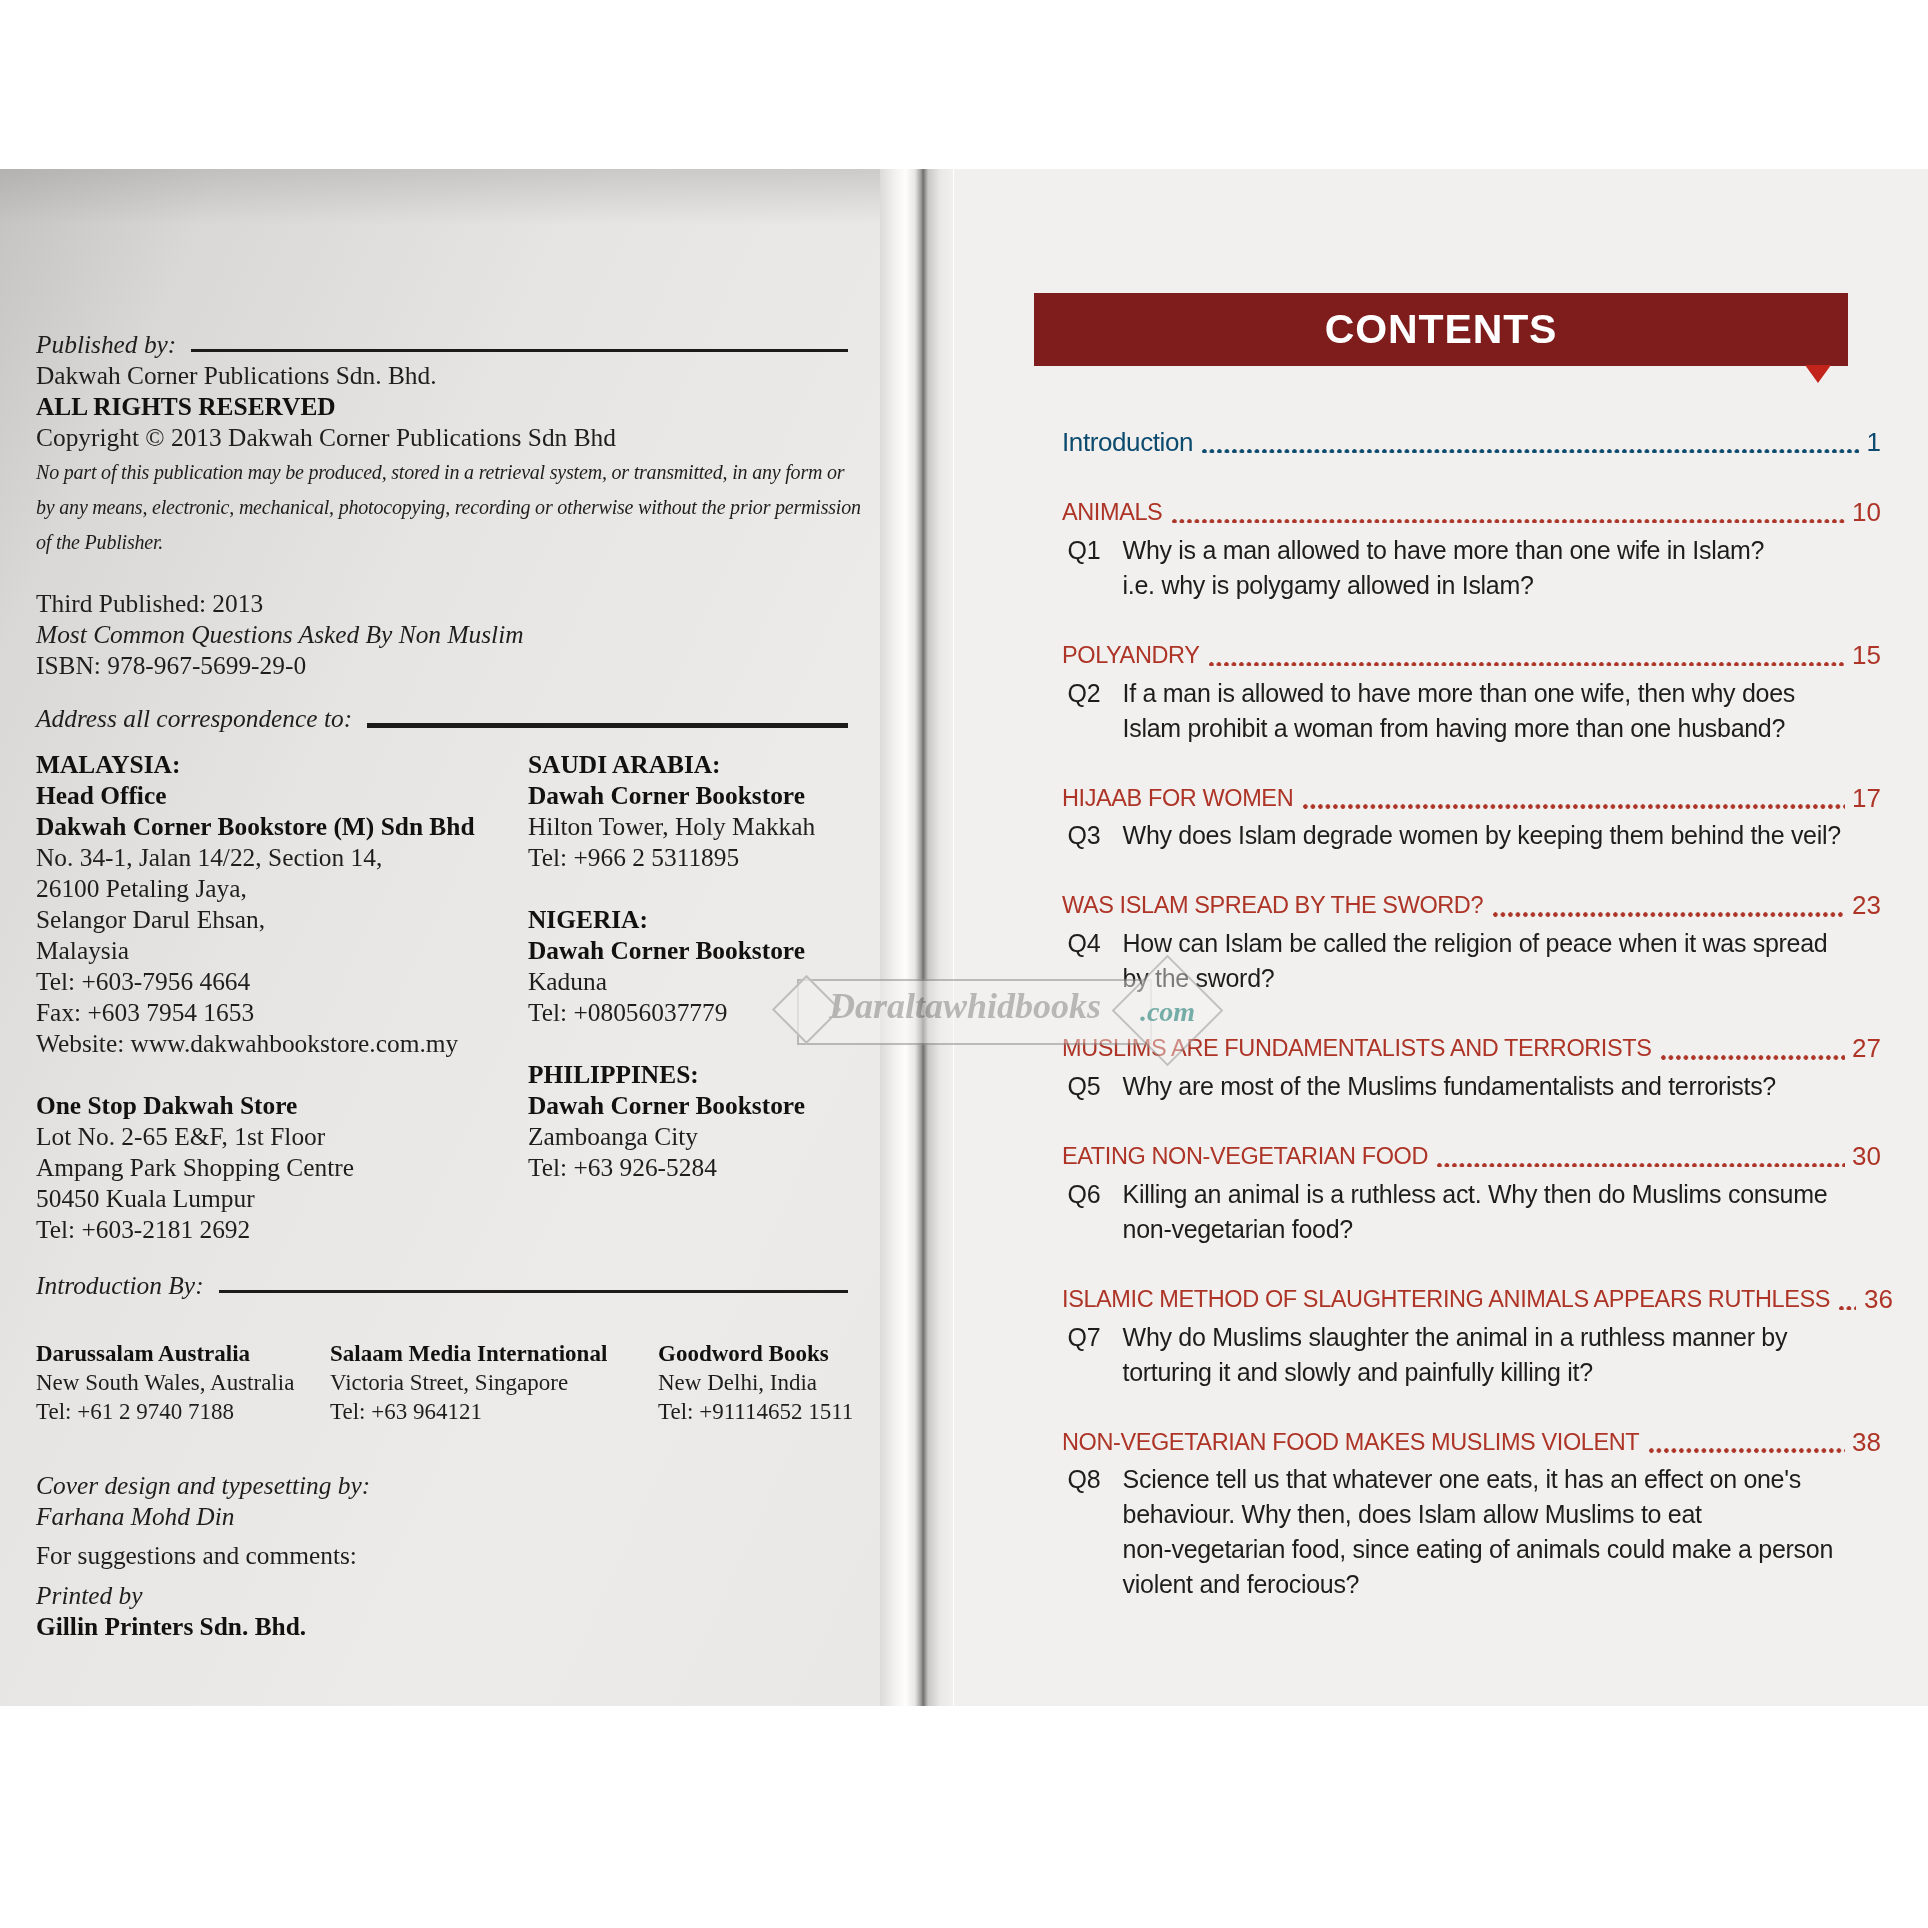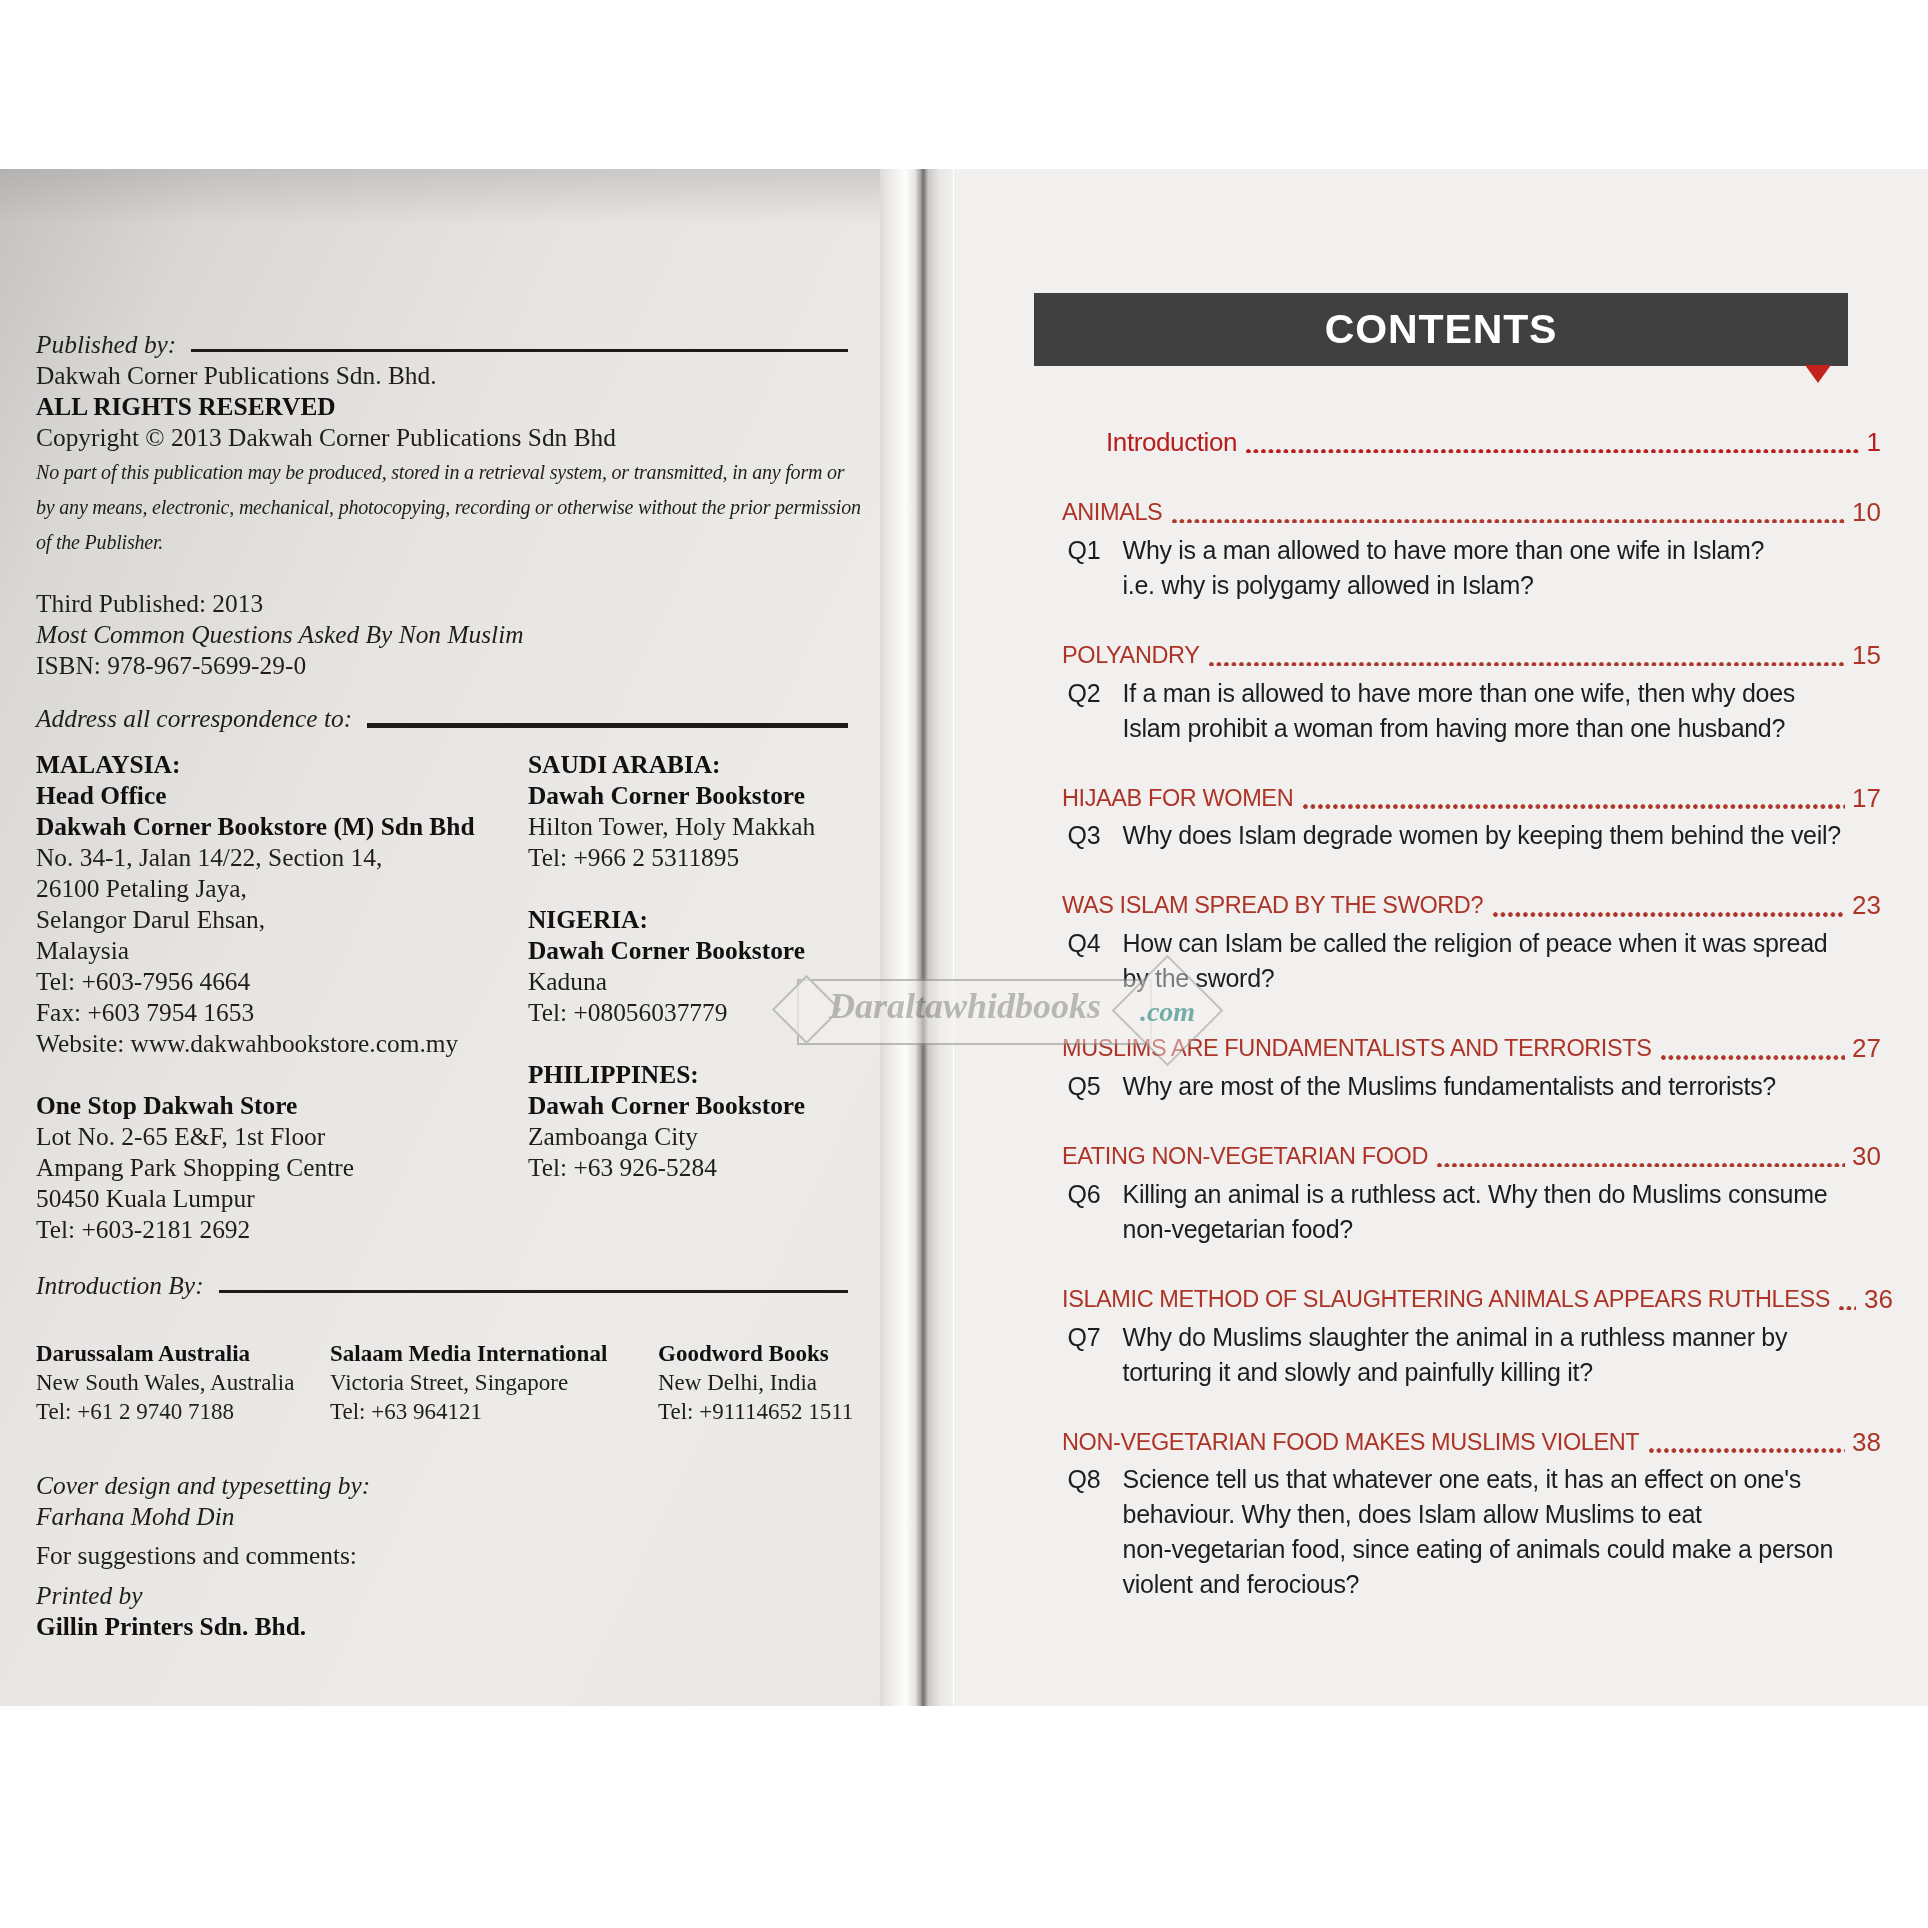--- a/index.html
+++ b/index.html
@@ -34,32 +34,32 @@
   .dist-row{margin-top:24.5px;}
   .distributors{display:flex;margin-top:38px;font-size:23px;line-height:29px;}
   .dist-col1{width:294px;flex:none;}
   .dist-col2{width:328px;flex:none;}
   .dist-col3{flex:1;}
   .cover-label{margin-top:44px;}
   .sugg-label{margin-top:8.5px;}
   .printed-label{margin-top:8.5px;}
 
   
-  .banner{position:absolute;left:1034px;top:124px;width:814px;height:73px;background:#404040;
+  .banner{position:absolute;left:1034px;top:124px;width:814px;height:73px;background:#7f1d1d;
           display:flex;align-items:center;justify-content:center;}
   .banner-title{font-family:"Liberation Sans",sans-serif;font-weight:bold;font-size:41px;
           color:#ffffff;letter-spacing:0.9px;}
   .banner-tail{position:absolute;left:1805px;top:196px;width:0;height:0;
           border-left:13px solid transparent;border-right:13px solid transparent;border-top:18px solid #c2231a;}
   .toc-body{position:absolute;left:1062px;top:256px;width:819px;
           font-family:"Liberation Sans",sans-serif;font-size:25px;line-height:35px;color:#1d1d1d;}
   .toc-row{display:flex;align-items:flex-end;}
   .toc-label{white-space:nowrap;flex:none;letter-spacing:-0.4px;}
   .toc-row.head{color:#ad3426;font-size:23.5px;}
-  .toc-row.intro{color:#b91c1c;font-size:26px;margin-left:44px;}
+  .toc-row.intro{color:#0c4a6e;font-size:26px;}
   .dots{flex:1;min-width:17px;height:4.7px;margin:0 7.5px 6.6px 9.4px;
         background-image:radial-gradient(circle at 2.4px 2.4px,currentColor 2px,transparent 2.4px);
         background-size:7.5px 4.7px;background-repeat:repeat-x;}
   .toc-page{flex:none;font-size:26px;}
   .toc-section{margin-top:35px;}
   .q-row{display:flex;margin-top:2.8px;letter-spacing:-0.3px;}
   .q-num{width:55px;flex:none;padding-left:5.6px;}
   .q-text{flex:1;white-space:pre;}
 
   

